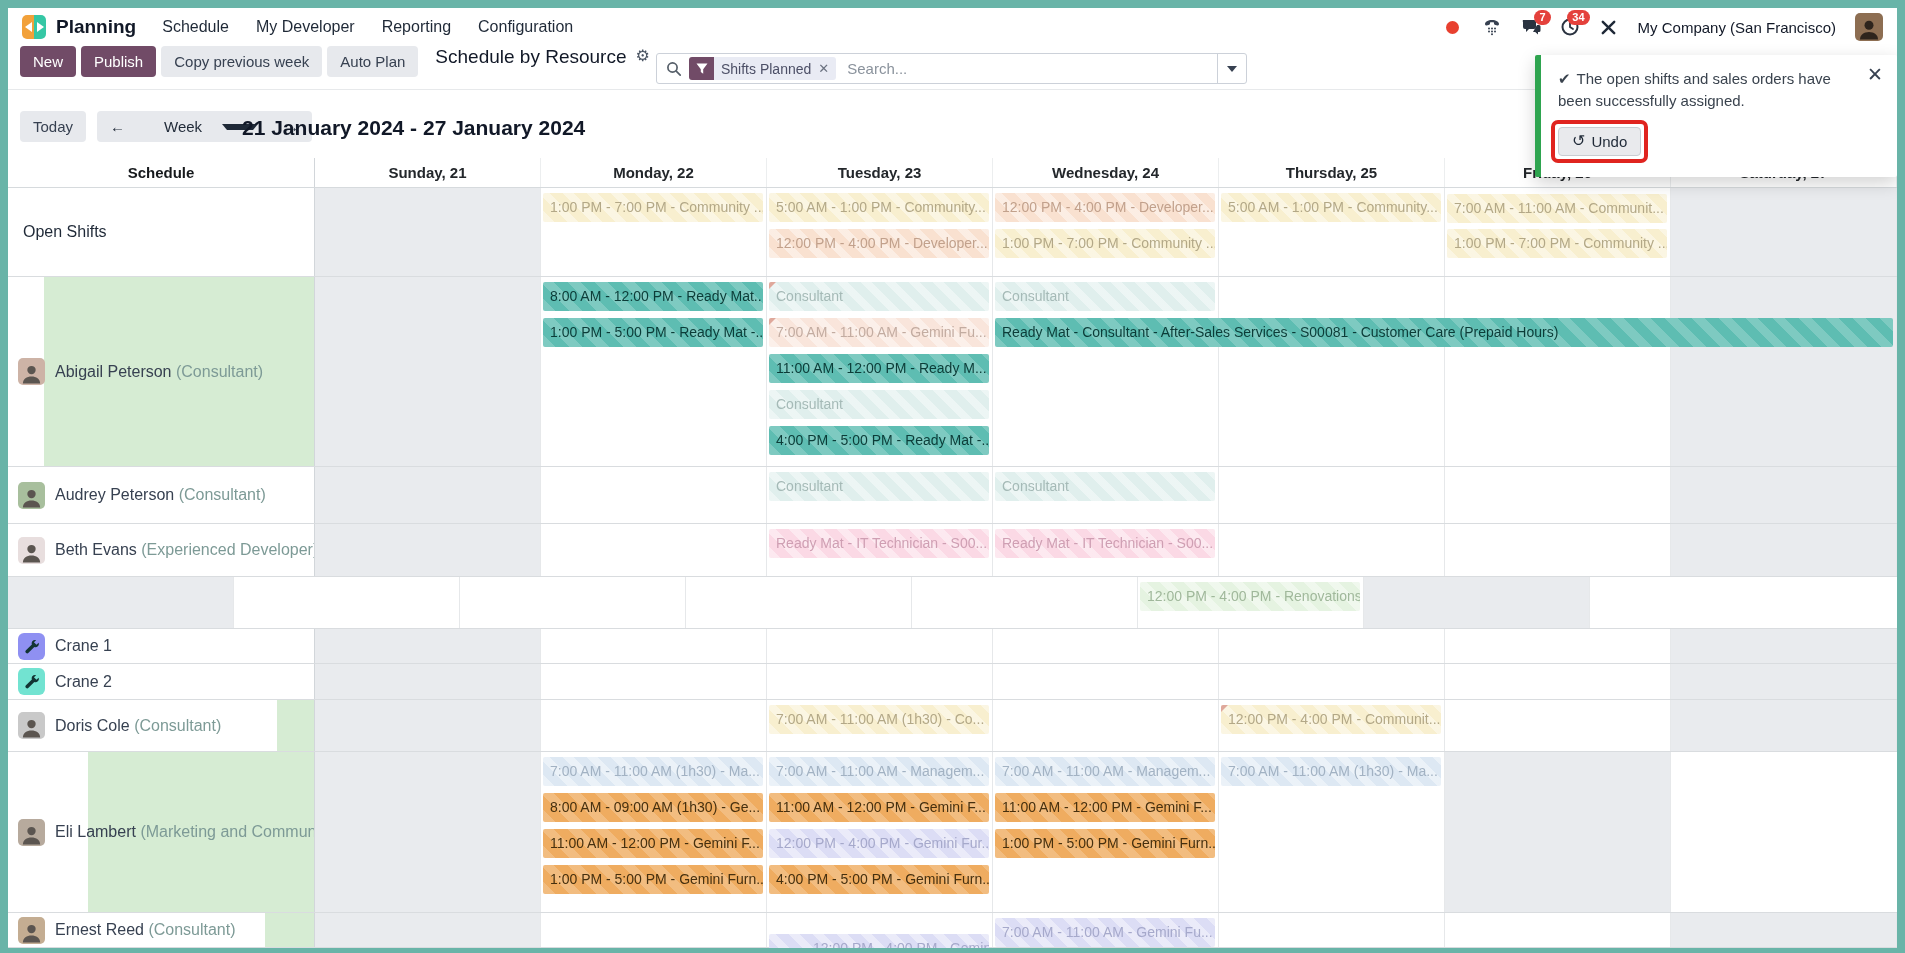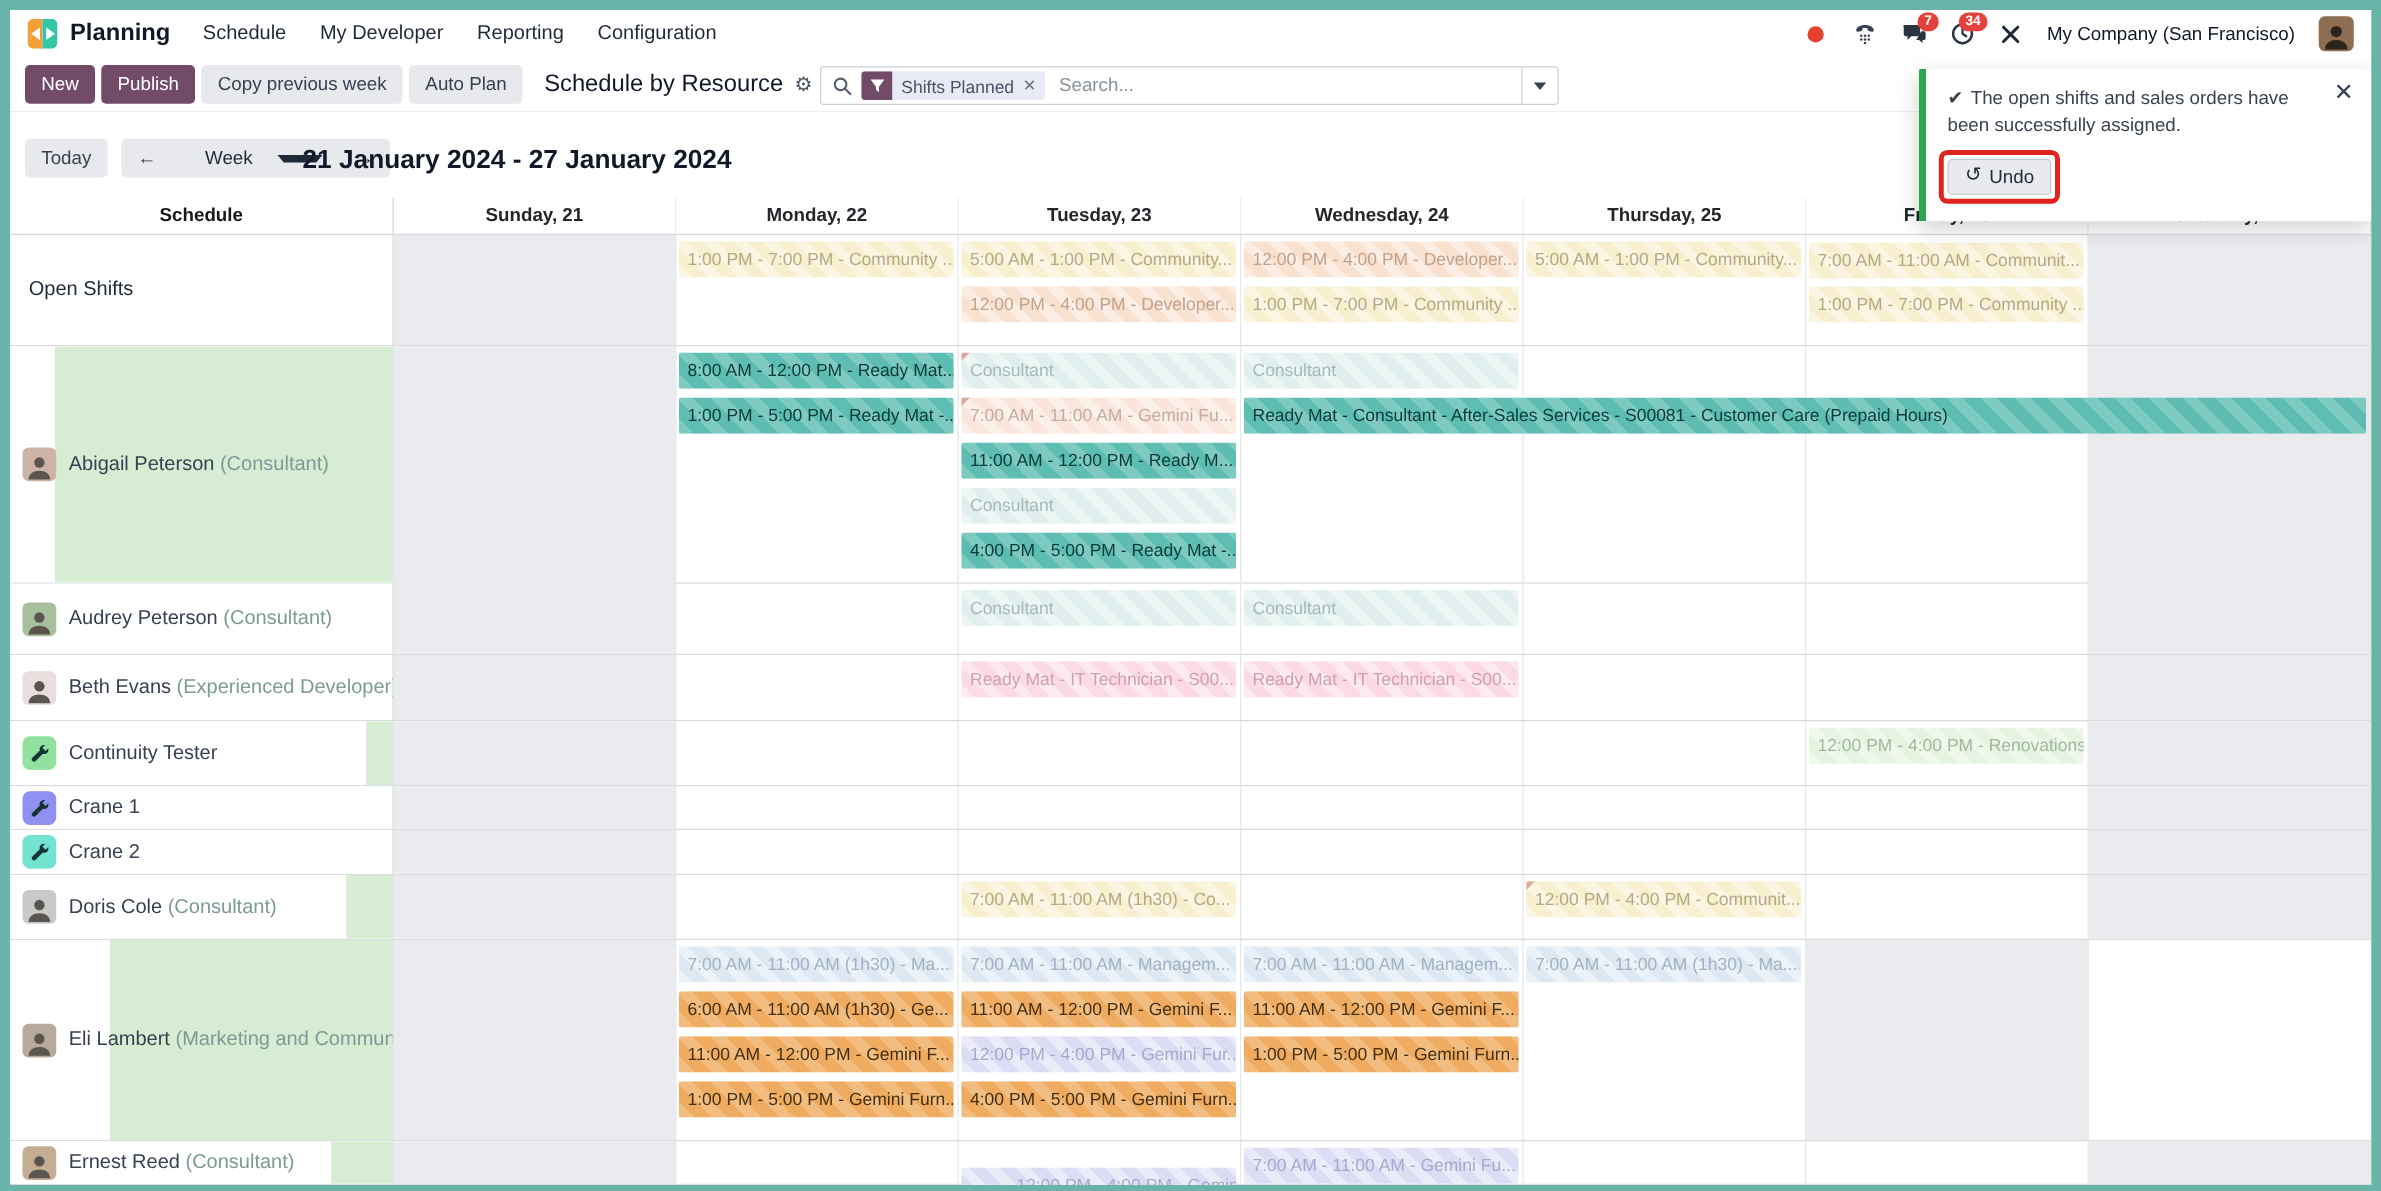--- a/index.html
+++ b/index.html
@@ -18,21 +18,21 @@
   .app-name { font-size:19px; font-weight:700; color:#111827; margin-right:26px; }
   .menu-item { font-size:16px; color:#1f2937; margin-right:27px; cursor:pointer; }
   .systray { margin-left:auto; display:flex; align-items:center; gap:19px; }
   .tray-ic { position:relative; width:20px; height:20px; display:flex; align-items:center; justify-content:center; color:#374151; }
   .rec-dot { width:13px; height:13px; border-radius:50%; background:#e8402f; }
   .badge { position:absolute; top:-7px; right:-10px; background:#e4413c; color:#fff; font-size:11px; font-weight:700; border-radius:9px; padding:1px 5px; line-height:13px; }
   .company { font-size:15px; color:#111827; }
   .user-avatar { width:28px; height:28px; border-radius:5px; background:#8d6e52; display:flex; align-items:flex-end; justify-content:center; overflow:hidden; }
 
   
-  .control { height:44px; display:flex; align-items:center; padding:0 12px; border-bottom:1px solid #e7e9eb; position:relative; background:#fff; }
+  .control { height:44px; display:flex; padding:0 12px; border-bottom:1px solid #e7e9eb; position:relative; background:#fff; }
   .btn { height:31px; border:none; border-radius:4px; font-size:15px; padding:0 13px; cursor:pointer; font-family:inherit; }
   .btn-primary { background:#714B67; color:#fff; margin-right:5px; }
   .btn-light { background:#e7e9ed; color:#374151; margin-right:5px; }
   .view-title { font-size:19px; color:#111827; margin-left:12px; }
   .gear { font-size:16px; color:#4b5563; margin-left:9px; cursor:pointer; }
   .searchbar { position:absolute; left:648px; top:7px; width:591px; height:31px; border:1px solid #ccd1d9; border-radius:3px; display:flex; align-items:center; background:#fff; }
   .mag { margin:0 7px 0 9px; display:flex; }
   .facet { display:flex; align-items:stretch; height:23px; border-radius:3px; overflow:hidden; }
   .facet-ic { background:#714B67; width:25px; display:flex; align-items:center; justify-content:center; }
   .facet-lbl { background:#e9ebf4; color:#4c4f66; font-size:14px; display:flex; align-items:center; padding:0 7px; gap:7px; }
@@ -321,31 +321,20 @@
           <div class="pill s-pink" style="top: 5px;">Ready Mat - IT Technician - S00...</div>
         </div>
         <div class="day-cell">
           <div class="pill s-pink" style="top: 5px;">Ready Mat - IT Technician - S00...</div>
         </div>
         <div class="day-cell"></div>
         <div class="day-cell"></div>
         <div class="day-cell weekend"></div>
       </div>
       <div class="g-row" style="height: 52px;">
-        <div class="sched-cell">
-          <div class="occupancy" style="left: 285px;"></div>
-          <div class="res-line">
-            <div class="eq-icon" style="background: rgb(144, 226, 158);">
-              <svg width="15" height="15" viewBox="0 0 16 16">
-                <path d="M11.8 1a3.6 3.6 0 0 0-3.4 4.8L2.1 12a1.9 1.9 0 1 0 2.7 2.7l6.2-6.2a3.6 3.6 0 0 0 4.6-4.6L13.3 6.2 10.6 3.5 12.9 1.2A3.6 3.6 0 0 0 11.8 1z" fill="#123433"></path>
-              </svg>
-            </div>
-            <span class="res-name">Continuity Tester </span>
-          </div>
-        </div>
         <div class="day-cell weekend"></div>
         <div class="day-cell"></div>
         <div class="day-cell"></div>
         <div class="day-cell"></div>
         <div class="day-cell"></div>
         <div class="day-cell">
           <div class="pill s-green" style="top: 5px;">12:00 PM - 4:00 PM - Renovations</div>
         </div>
         <div class="day-cell weekend"></div>
       </div>
@@ -421,21 +410,21 @@
                 <circle cx="8" cy="5.6" r="2.9" fill="#5b5550"></circle>
                 <path d="M2 15c0-3.1 2.7-4.9 6-4.9s6 1.8 6 4.9z" fill="#5b5550"></path>
               </svg>
             </div>
             <span class="res-name">Eli Lambert <span class="res-role">(Marketing and Community...</span></span>
           </div>
         </div>
         <div class="day-cell weekend"></div>
         <div class="day-cell">
           <div class="pill s-blue" style="top: 5px;">7:00 AM - 11:00 AM (1h30) - Ma...</div>
-          <div class="pill s-orange dark-stripe" style="top: 41px;">6:00 AM - 11:00 AM (1h30) - Ge...</div>
+          <div class="pill s-orange dark-stripe" style="top: 41px;">8:00 AM - 09:00 AM (1h30) - Ge...</div>
           <div class="pill s-orange dark-stripe" style="top: 77px;">11:00 AM - 12:00 PM - Gemini F...</div>
           <div class="pill s-orange dark-stripe" style="top: 113px;">1:00 PM - 5:00 PM - Gemini Furn...</div>
         </div>
         <div class="day-cell">
           <div class="pill s-blue" style="top: 5px;">7:00 AM - 11:00 AM - Managem...</div>
           <div class="pill s-orange dark-stripe" style="top: 41px;">11:00 AM - 12:00 PM - Gemini F...</div>
           <div class="pill s-lavender" style="top: 77px;">12:00 PM - 4:00 PM - Gemini Fur...</div>
           <div class="pill s-orange dark-stripe" style="top: 113px;">4:00 PM - 5:00 PM - Gemini Furn...</div>
         </div>
         <div class="day-cell">

